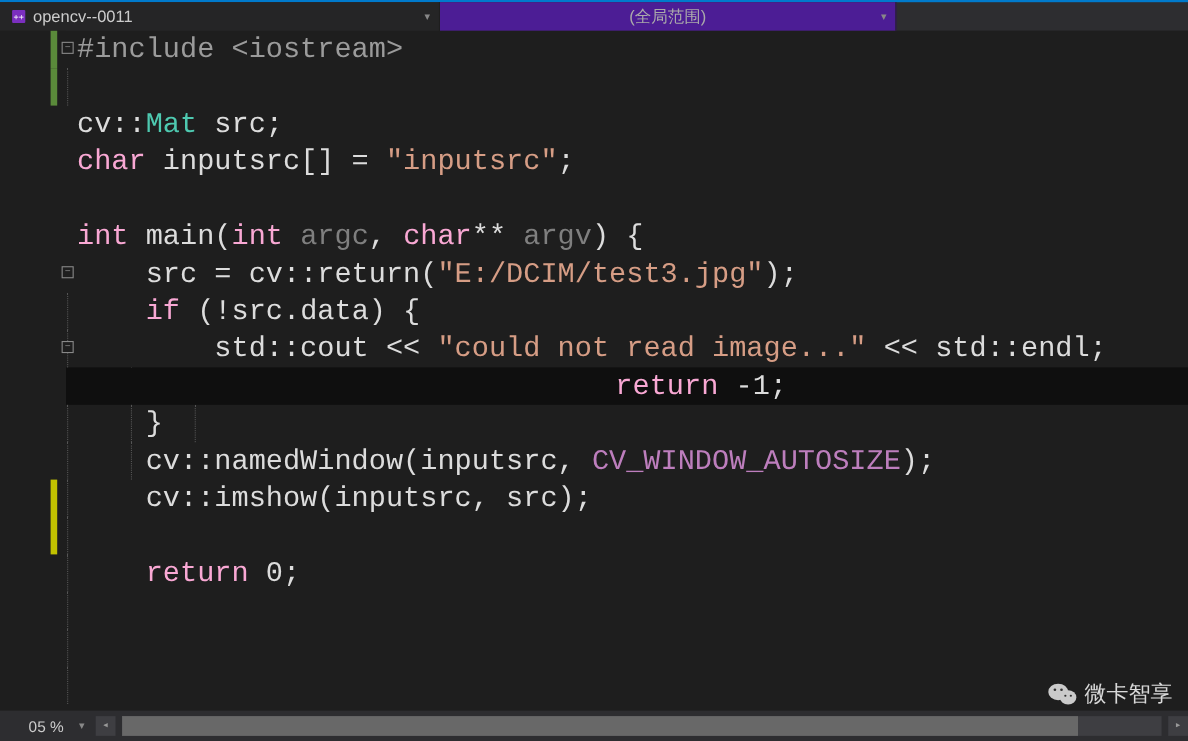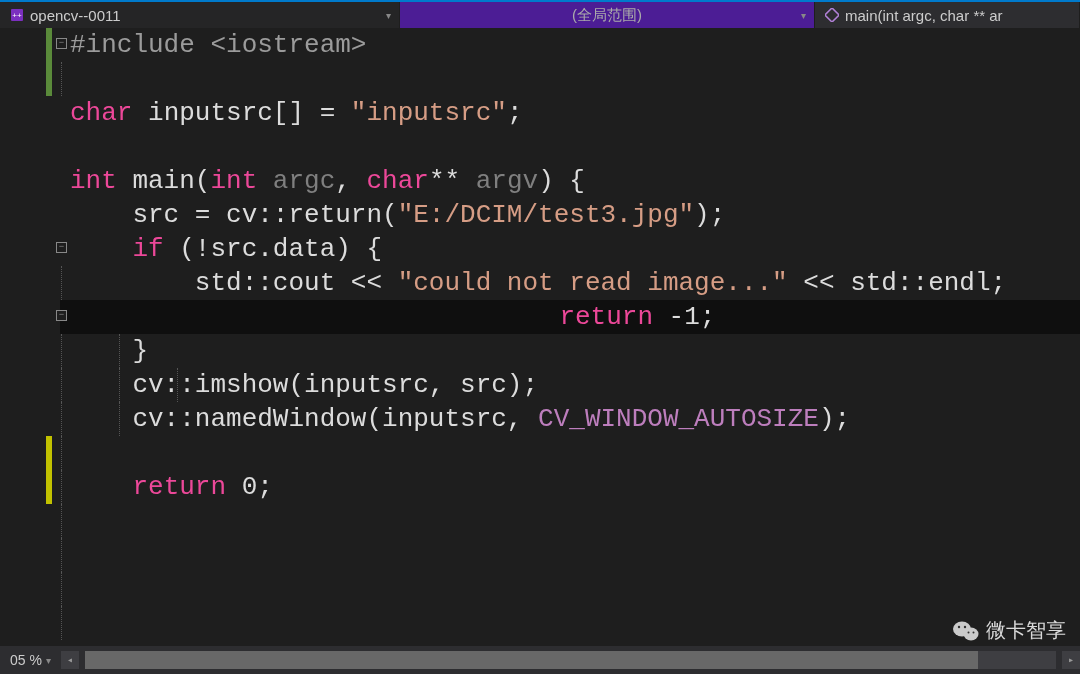--- a/index.html
+++ b/index.html
@@ -141,21 +141,21 @@
   color: #dcdcdc;
   padding-left: 10px;
   position: relative;
 }
 .code-line.highlighted {
   background: #0f0f0f;
   text-align: center;
 }
 
 
-.kw { color: #ec4899; }       
+.kw { color: #f9a8d4; }       
 .preproc { color: #9b9b9b; }  
 .type { color: #4ec9b0; }     
 .str { color: #d69d85; }      
 .param { color: #7f7f7f; }
 .macro { color: #bd7ebd; }
 .ident { color: #dcdcdc; }
 
 
 .bottombar {
   height: 28px;
@@ -164,21 +164,22 @@
   align-items: center;
   position: relative;
 }
 .zoom {
   padding: 0 10px;
   color: #cccccc;
   font-family: "Segoe UI", sans-serif;
   font-size: 14px;
   display: flex;
   align-items: center;
-  gap: 4px;
+  gap: 14px;
+  margin-left: 16px;
 }
 .hscroll-track {
   flex: 1;
   height: 18px;
   background: #3e3e42;
   margin: 0 6px;
   position: relative;
 }
 .hscroll-thumb {
   position: absolute;
@@ -230,28 +231,20 @@
           <text x="7" y="10" font-size="8" fill="#fff" text-anchor="middle" font-family="sans-serif">++</text>
         </svg>
     </span>
     <span>opencv--0011</span>
     <span class="dropdown-arrow">▾</span>
   </div>
   <div class="topbar-item scope">
     <span>(全局范围)</span>
     <span class="dropdown-arrow">▾</span>
   </div>
-  <div class="topbar-item function">
-    <span class="func-icon">
-      <svg width="14" height="14" viewBox="0 0 14 14">
-          <rect x="2" y="2" width="10" height="10" fill="none" stroke="#b180d7" stroke-width="1.5" transform="rotate(45 7 7)"></rect>
-        </svg>
-    </span>
-    <span>main(int argc, char ** ar</span>
-  </div>
 </div>
 
 <div class="editor">
   <div class="gutter">
     <div class="gutter-line">
         <div class="change-marker-green"></div>
         <div class="collapse-box">−</div>
       </div>
     <div class="gutter-line">
         <div class="change-marker-green"></div>
@@ -302,30 +295,31 @@
         <div class="guide-line"></div>
       </div>
     <div class="gutter-line">
         <div class="guide-line"></div>
       </div>
   </div>
 
   <div class="code-area">
     <div class="code-line"><span class="preproc">#include</span><span class="preproc"> &lt;iostream&gt;</span></div>
     <div class="code-line"></div>
+    <div class="code-line"><span class="ident">cv::</span><span class="type">Mat</span><span class="ident"> src;</span></div>
     <div class="code-line"><span class="kw">char</span><span class="ident"> inputsrc[] = </span><span class="str">"inputsrc"</span><span class="ident">;</span></div>
     <div class="code-line"></div>
     <div class="code-line"><span class="kw">int</span><span class="ident"> main(</span><span class="kw">int</span><span class="param"> argc</span><span class="ident">, </span><span class="kw">char</span><span class="ident">** </span><span class="param">argv</span><span class="ident">) {</span></div>
     <div class="code-line"><span class="ident">    src = cv::return(</span><span class="str">"E:/DCIM/test3.jpg"</span><span class="ident">);</span></div>
     <div class="code-line">    <span class="kw">if</span><span class="ident"> (!src.data) {</span></div>
     <div class="code-line"><span class="ident">        std::cout &lt;&lt; </span><span class="str">"could not read image..."</span><span class="ident"> &lt;&lt; std::endl;</span></div>
     <div class="code-line highlighted">        <span class="kw">return</span><span class="ident"> -1;</span></div>
     <div class="code-line"><span class="ident">    }</span></div>
+    <div class="code-line"><span class="ident">    cv::namedWindow(inputsrc, </span><span class="macro">CV_WINDOW_AUTOSIZE</span><span class="ident">);</span></div>
     <div class="code-line"><span class="ident">    cv::imshow(inputsrc, src);</span></div>
-    <div class="code-line"><span class="ident">    cv::namedWindow(inputsrc, </span><span class="macro">CV_WINDOW_AUTOSIZE</span><span class="ident">);</span></div>
     <div class="code-line"></div>
     <div class="code-line">    <span class="kw">return</span><span class="ident"> 0;</span></div>
     <div class="code-line"></div>
   </div>
 </div>
 
 <div class="bottombar">
   <div class="zoom">
     <span>05 %</span>
     <span style="font-size:10px;color:#888">▾</span>

